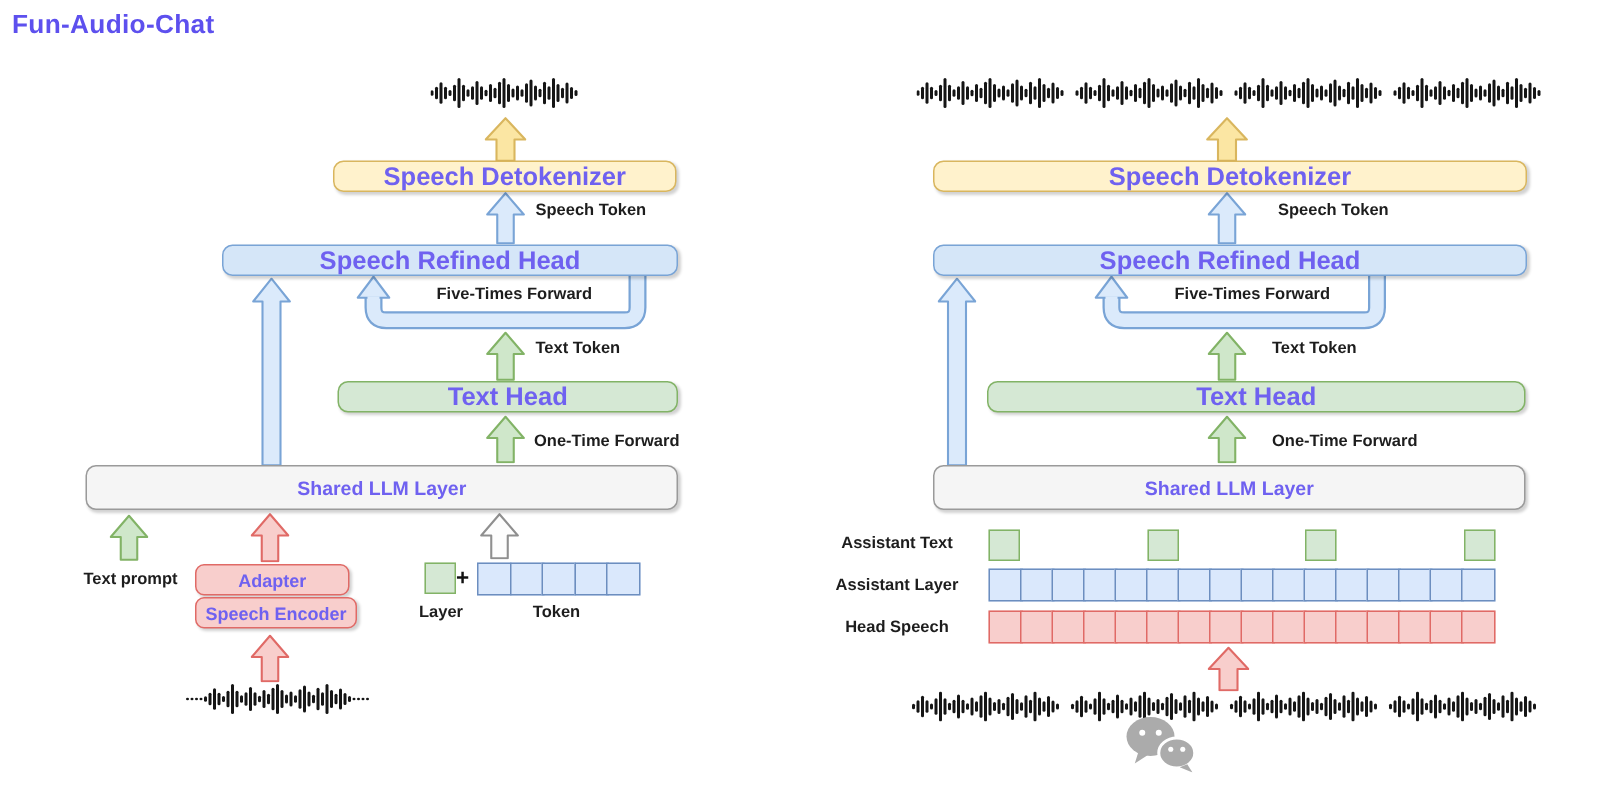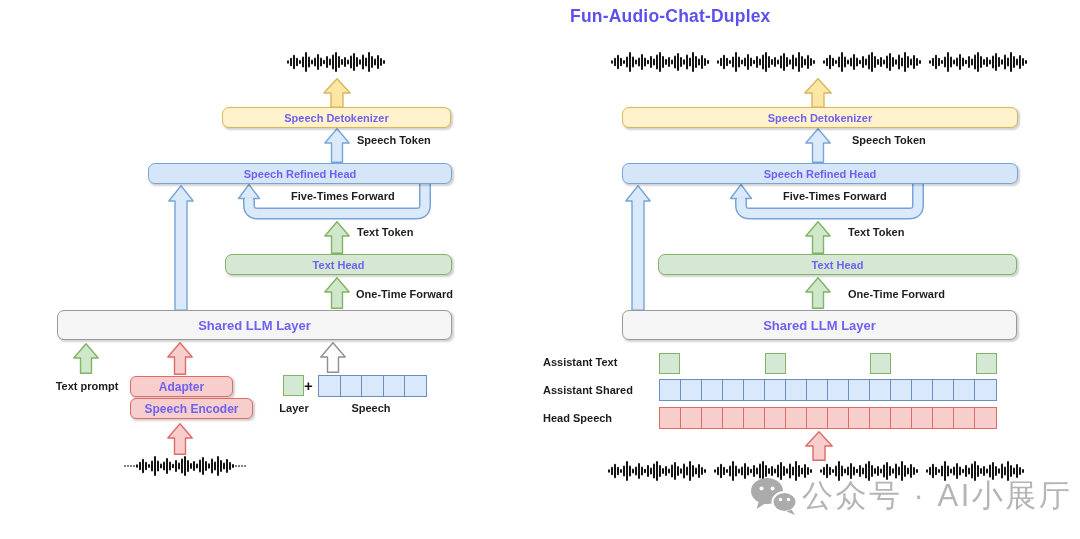--- a/index.html
+++ b/index.html
@@ -2,49 +2,50 @@
 <html style="--title-text: #5d50ee; --box-label: #6f61f0; --label-text: #1d1d1d; --yellow-fill: #fff2cc; --yellow-border: #d9b65e; --yellow-arrow-fill: #fbe6a3; --blue-fill: #d5e6f8; --blue-border: #79a4d6; --blue-arrow-fill: #dbeafb; --green-fill: #d5e8d4; --green-border: #82b366; --green-arrow-fill: #cfe7ca; --gray-fill: #f5f5f5; --gray-border: #9a9a9a; --red-fill: #f8cecc; --red-border: #e06a66; --white-arrow-fill: #fdfdfd; --white-arrow-border: #8f8f8f; --token-blue-fill: #dae8fc; --token-blue-border: #6c8ebf; --wave-color: #151515; --watermark-color: #b5b5b5;"><head>
 <meta charset="utf-8">
 <style>
   html,body{margin:0;padding:0;background:#fff;}
   body{width:1080px;height:539px;overflow:hidden;font-family:"Liberation Sans",sans-serif;position:relative;}
   .canvas{position:absolute;inset:0;width:1080px;height:539px;background:#fff;}
   .abs{position:absolute;}
   .title{font-size:17.5px;font-weight:700;color:var(--title-text);letter-spacing:.2px;}
   .dbox{position:absolute;display:flex;align-items:center;justify-content:center;
         border-radius:7px;box-shadow:1.5px 1.5px 2px rgba(0,0,0,.18);
-        font-size:11px;font-weight:600;color:var(--box-label);box-sizing:border-box;}
+        font-size:17px;font-weight:600;color:var(--box-label);box-sizing:border-box;}
   .box-yellow{background:var(--yellow-fill);border:1.5px solid var(--yellow-border);}
   .box-blue{background:var(--blue-fill);border:1.5px solid var(--blue-border);}
   .box-green{background:var(--green-fill);border:1.5px solid var(--green-border);text-align:right;}
   .box-gray{background:var(--gray-fill);border:1.5px solid var(--gray-border);font-size:13px;}
   .box-pink{background:var(--red-fill);border:1.5px solid var(--red-border);border-radius:6px;font-size:12px;}
   .lbl{position:absolute;font-size:11px;font-weight:600;color:var(--label-text);white-space:nowrap;}
   .arrow{position:absolute;line-height:0;}
   .wave{position:absolute;line-height:0;}
   .cellrow{position:absolute;display:flex;box-sizing:border-box;}
   .cell{flex:1;box-sizing:border-box;height:100%;}
   .cell.blue{background:var(--token-blue-fill);border:1.5px solid var(--token-blue-border);margin-left:-1.5px;}
   .cell.blue:first-child{margin-left:0;}
   .cell.red{background:var(--red-fill);border:1.5px solid var(--red-border);margin-left:-1.5px;}
   .cell.red:first-child{margin-left:0;}
   .green-square{position:absolute;top:0;width:21px;height:21px;box-sizing:border-box;
         background:var(--green-fill);border:1.5px solid var(--green-border);}
   .single-green{position:absolute;width:21px;height:21px;box-sizing:border-box;
         background:var(--green-fill);border:1.5px solid var(--green-border);}
   .plus{position:absolute;font-size:15px;font-weight:700;color:#111;}
   .center{display:flex;align-items:center;justify-content:center;text-align:left;}
-  .rowlbl{position:absolute;font-size:11px;font-weight:600;color:var(--label-text);text-align:left;width:110px;}
+  .rowlbl{position:absolute;font-size:11px;font-weight:600;color:var(--label-text);text-align:center;width:110px;}
   .wm-text{position:absolute;font-size:31px;color:var(--watermark-color);letter-spacing:2.5px;font-weight:400;white-space:nowrap;}
 </style>
 </head>
 <body>
 
 <div class="canvas">
 
+  <div class="abs title" style="left:8px;top:6px;">Fun-Audio-Chat</div>
 
   <div class="wave" style="left:287px;top:52px;"><svg width="99" height="20">
         <rect x="0" y="8.2" width="2" height="3.5999999999999996" rx="1" fill="#151515"></rect>
         <rect x="3" y="5.8" width="2" height="8.4" rx="1" fill="#151515"></rect>
         <rect x="6" y="2.8000000000000007" width="2" height="14.399999999999999" rx="1" fill="#151515"></rect>
         <rect x="9" y="5.8" width="2" height="8.4" rx="1" fill="#151515"></rect>
         <rect x="12" y="8" width="2" height="4" rx="1" fill="#151515"></rect>
         <rect x="15" y="4.5" width="2" height="11" rx="1" fill="#151515"></rect>
         <rect x="18" y="0" width="2" height="20" rx="1" fill="#151515"></rect>
         <rect x="21" y="4.5" width="2" height="11" rx="1" fill="#151515"></rect>
@@ -151,41 +152,40 @@
       </svg></div>
   <div class="arrow" style="left:167px;top:423px;"><svg width="26" height="32">
         <polygon points="13,0.8 25.2,15 18.5,15 18.5,31.2 7.5,31.2 7.5,15 0.8,15" fill="#f8cecc" stroke="#e06a66" stroke-width="1.4" stroke-linejoin="round"></polygon>
       </svg></div>
 
   <div class="dbox box-yellow" style="left:222px;top:107px;width:229px;height:21px;">Speech Detokenizer</div>
   <div class="dbox box-blue" style="left:148px;top:163px;width:304px;height:21px;">Speech Refined Head</div>
   <div class="dbox box-green" style="left:225px;top:254px;width:227px;height:21px;">Text Head</div>
   <div class="dbox box-gray" style="left:57px;top:310px;width:395px;height:30px;">Shared LLM Layer</div>
   <div class="dbox box-pink" style="left:130px;top:376px;width:103px;height:21px;">Adapter</div>
-  <div class="dbox box-pink" style="left:130px;top:398px;width:123px;height:21px;">Speech Encoder</div>
+  <div class="dbox box-pink" style="left:130px;top:398px;width:108px;height:21px;">Speech Encoder</div>
 
   <div class="lbl" style="left:357px;top:134px;">Speech Token</div>
   <div class="lbl" style="left:291px;top:190px;">Five-Times Forward</div>
   <div class="lbl" style="left:357px;top:226px;">Text Token</div>
   <div class="lbl" style="left:356px;top:288px;">One-Time Forward</div>
   <div class="lbl center" style="left:56px;top:380px;width:62px;">Text prompt</div>
 
   <div class="single-green" style="left:283px;top:375px;"></div>
   <div class="plus" style="left:304px;top:377px;">+</div>
   <div class="cellrow" style="left:318px;top:375px;width:109px;height:22px;">
       <div class="cell blue"></div>
       <div class="cell blue"></div>
       <div class="cell blue"></div>
       <div class="cell blue"></div>
       <div class="cell blue"></div>
     </div>
   <div class="lbl center" style="left:272px;top:402px;width:44px;">Layer</div>
-  <div class="lbl center" style="left:341px;top:402px;width:60px;">Speech</div>
-
-  <div class="abs title" style="left:570px;top:6px;">Fun-Audio-Chat-Duplex</div>
+  <div class="lbl center" style="left:341px;top:402px;width:60px;">Token</div>
+
 
   <div class="wave" style="left:611px;top:52px;"><svg width="417" height="20">
         <rect x="0" y="8.2" width="2" height="3.5999999999999996" rx="1" fill="#151515"></rect>
         <rect x="3" y="5.8" width="2" height="8.4" rx="1" fill="#151515"></rect>
         <rect x="6" y="2.8000000000000007" width="2" height="14.399999999999999" rx="1" fill="#151515"></rect>
         <rect x="9" y="5.8" width="2" height="8.4" rx="1" fill="#151515"></rect>
         <rect x="12" y="8" width="2" height="4" rx="1" fill="#151515"></rect>
         <rect x="15" y="4.5" width="2" height="11" rx="1" fill="#151515"></rect>
         <rect x="18" y="0" width="2" height="20" rx="1" fill="#151515"></rect>
         <rect x="21" y="4.5" width="2" height="11" rx="1" fill="#151515"></rect>
@@ -479,21 +479,21 @@
   <div class="dbox box-blue" style="left:622px;top:163px;width:396px;height:21px;">Speech Refined Head</div>
   <div class="dbox box-green" style="left:658px;top:254px;width:359px;height:21px;">Text Head</div>
   <div class="dbox box-gray" style="left:622px;top:310px;width:395px;height:30px;">Shared LLM Layer</div>
 
   <div class="lbl" style="left:852px;top:134px;">Speech Token</div>
   <div class="lbl" style="left:783px;top:190px;">Five-Times Forward</div>
   <div class="lbl" style="left:848px;top:226px;">Text Token</div>
   <div class="lbl" style="left:848px;top:288px;">One-Time Forward</div>
 
   <div class="rowlbl" style="left:543px;top:356px;">Assistant Text</div>
-  <div class="rowlbl" style="left:543px;top:384px;">Assistant Shared</div>
+  <div class="rowlbl" style="left:543px;top:384px;">Assistant Layer</div>
   <div class="rowlbl" style="left:543px;top:412px;">Head Speech</div>
 
   <div class="abs" style="left:659px;top:353px;width:338px;height:21px;">
       <div class="green-square" style="left: 0px;"></div>
       <div class="green-square" style="left: 105.625px;"></div>
       <div class="green-square" style="left: 211.25px;"></div>
       <div class="green-square" style="left: 316.875px;"></div>
     </div>
   <div class="cellrow" style="left:659px;top:379px;width:338px;height:22px;">
       <div class="cell blue"></div>
@@ -535,15 +535,14 @@
   <svg class="abs" style="left:750px;top:477px;" width="48" height="38" viewBox="0 0 48 38">
     <ellipse cx="17" cy="14" rx="16" ry="13" fill="#ababab"></ellipse>
     <path d="M9 24 L6.5 32 L15 26.5 Z" fill="#ababab"></path>
     <circle cx="11.5" cy="11.5" r="2" fill="#fff"></circle>
     <circle cx="22.5" cy="11.5" r="2" fill="#fff"></circle>
     <ellipse cx="34.5" cy="25" rx="12" ry="10" fill="#ababab" stroke="#fff" stroke-width="2"></ellipse>
     <path d="M41.5 32.5 L45 38 L36.5 34.5 Z" fill="#ababab"></path>
     <circle cx="30.5" cy="22.5" r="1.7" fill="#fff"></circle>
     <circle cx="38.5" cy="22.5" r="1.7" fill="#fff"></circle>
   </svg>
-  <div class="wm-text" style="left:802px;top:475px;">公众号 · AI小展厅</div>
 
 </div>
 
 </body></html>

